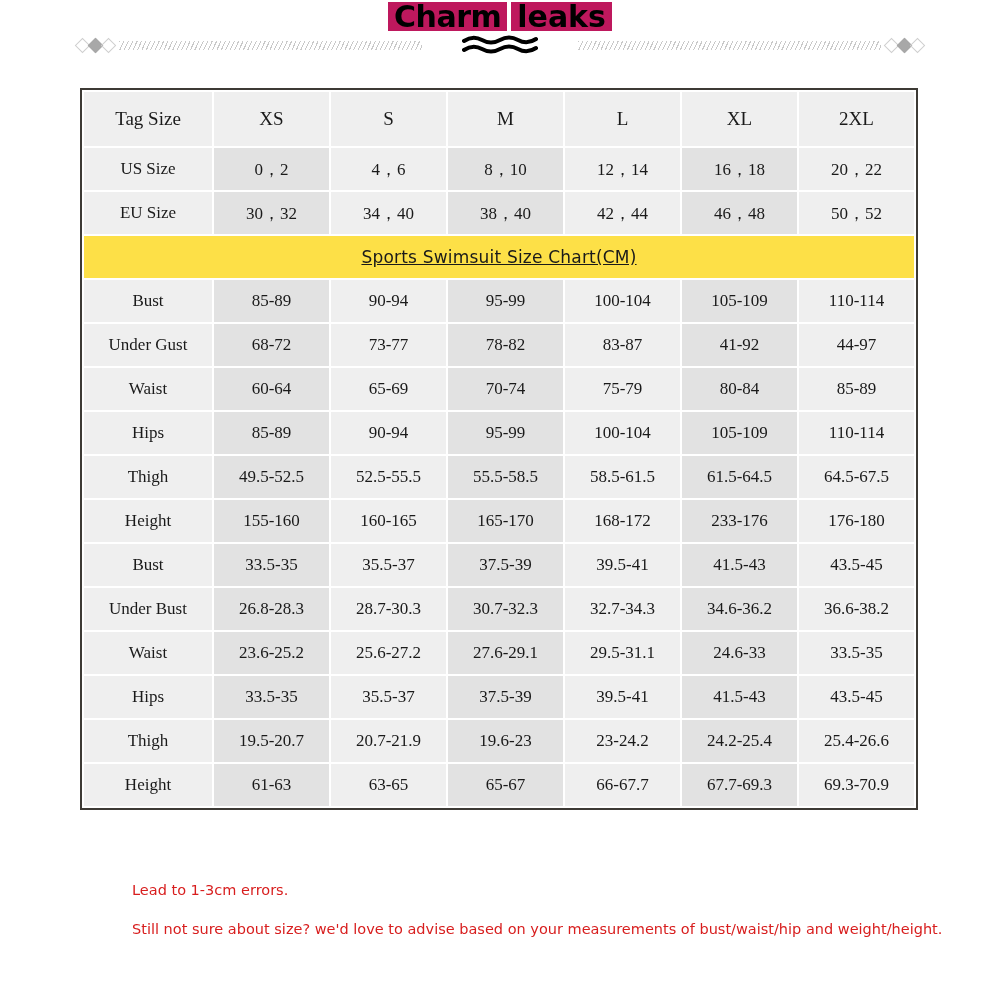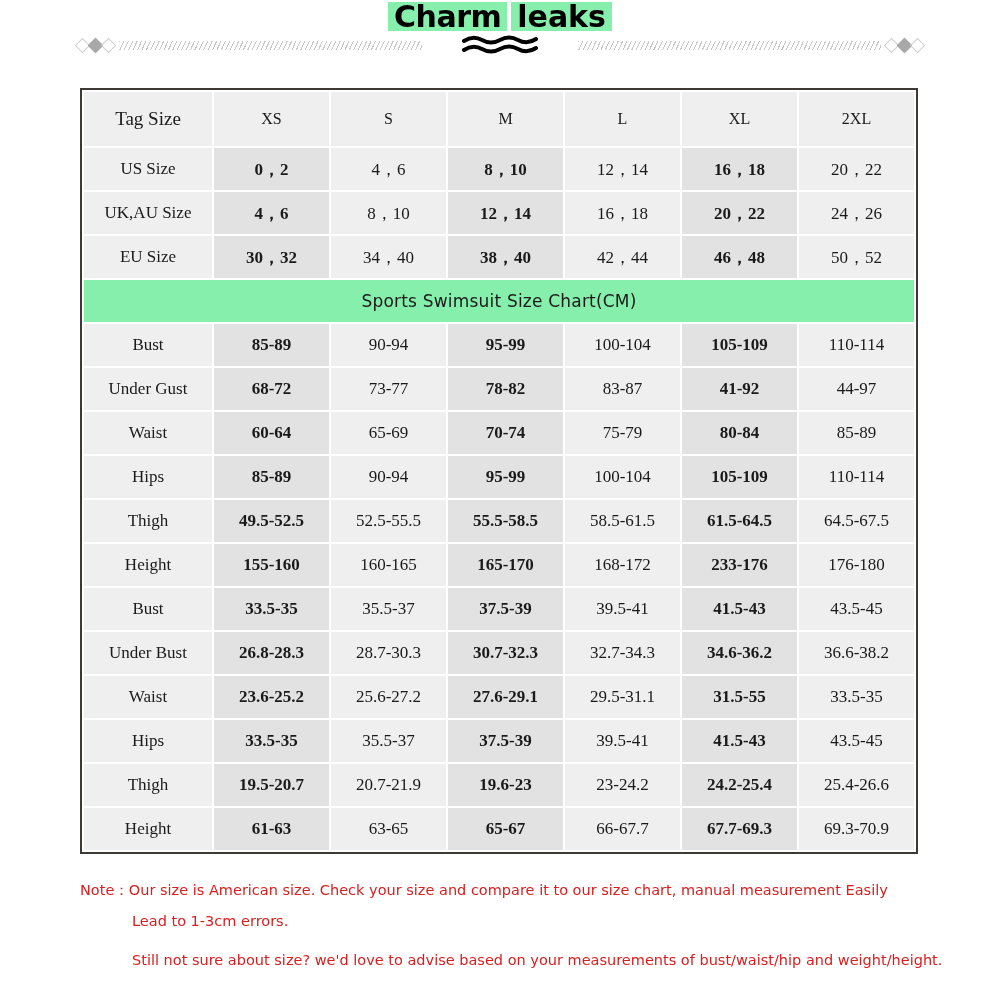--- a/index.html
+++ b/index.html
@@ -29,21 +29,21 @@
     text-align: center;
     z-index: 3;
   }
   .brand-line {
     font-family: "DejaVu Sans", sans-serif;
     font-weight: bold;
     font-size: 30px;
     line-height: 29px;
     letter-spacing: -0.5px;
     color: #000000;
-    background: #86efac;
+    background: #be185d;
     display: inline-block;
     padding: 0 6px;
   }
   .brand-line.l2 { letter-spacing: 0px; }
   .brand-wave {
     margin: 4px auto 0;
     width: 76px;
     height: 20px;
     background: #ffffff;
   }
@@ -106,33 +106,34 @@
     height: 42px;
     padding: 0 2px;
     white-space: nowrap;
     overflow: hidden;
   }
   td.label {
     width: 124px;
     background: #efefef;
     font-size: 17px;
   }
-  td.c-odd  { background: #e2e2e2; font-weight: bold; }
+  td.c-odd  { background: #e2e2e2; }
   td.c-even { background: #efefef; }
 
-  tr.head td { height: 54px; font-size: 16px; }
+  tr.head td { height: 54px; font-size: 19px; }
   tr.head td.label { font-size: 19px; }
 
   td.section {
-    background: #86efac;
+    background: #fde047;
     font-family: "DejaVu Sans", sans-serif;
     font-size: 21px;
     letter-spacing: 0.2px;
     height: 46px;
     color: #262626;
+    text-decoration: underline;
   }
 
   
   .notes {
     position: absolute;
     left: 80px;
     top: 875px;
     width: 910px;
     color: #d81e1e;
     font-family: "DejaVu Sans", sans-serif;
@@ -196,29 +197,20 @@
       <tr>
         <td class="label">US Size</td>
         <td class="c-odd">0，2</td>
         <td class="c-even">4，6</td>
         <td class="c-odd">8，10</td>
         <td class="c-even">12，14</td>
         <td class="c-odd">16，18</td>
         <td class="c-even">20，22</td>
       </tr>
 
-      <tr>
-        <td class="label">UK,AU Size</td>
-        <td class="c-odd">4，6</td>
-        <td class="c-even">8，10</td>
-        <td class="c-odd">12，14</td>
-        <td class="c-even">16，18</td>
-        <td class="c-odd">20，22</td>
-        <td class="c-even">24，26</td>
-      </tr>
 
       <tr>
         <td class="label">EU Size</td>
         <td class="c-odd">30，32</td>
         <td class="c-even">34，40</td>
         <td class="c-odd">38，40</td>
         <td class="c-even">42，44</td>
         <td class="c-odd">46，48</td>
         <td class="c-even">50，52</td>
       </tr>
@@ -307,21 +299,21 @@
         <td class="c-odd">34.6-36.2</td>
         <td class="c-even">36.6-38.2</td>
       </tr>
 
       <tr>
         <td class="label">Waist</td>
         <td class="c-odd">23.6-25.2</td>
         <td class="c-even">25.6-27.2</td>
         <td class="c-odd">27.6-29.1</td>
         <td class="c-even">29.5-31.1</td>
-        <td class="c-odd">31.5-55</td>
+        <td class="c-odd">24.6-33</td>
         <td class="c-even">33.5-35</td>
       </tr>
 
       <tr>
         <td class="label">Hips</td>
         <td class="c-odd">33.5-35</td>
         <td class="c-even">35.5-37</td>
         <td class="c-odd">37.5-39</td>
         <td class="c-even">39.5-41</td>
         <td class="c-odd">41.5-43</td>
@@ -346,23 +338,20 @@
         <td class="c-even">66-67.7</td>
         <td class="c-odd">67.7-69.3</td>
         <td class="c-even">69.3-70.9</td>
       </tr>
 
     </tbody>
   </table>
 </div>
 
 <div class="notes">
-  <span class="row">
-    <span class="note-lead">Note：Our size is American size. Check your size and compare it to our size chart, manual measurement Easily</span>
-  </span>
   <span class="row">
     <span class="note-indent">Lead to 1-3cm errors.</span>
   </span>
   <span class="gap"></span>
   <span class="row">
     <span class="note-indent">Still not sure about size? we'd love to advise based on your measurements of bust/waist/hip and weight/height.</span>
   </span>
 </div>
 
 </body></html>

